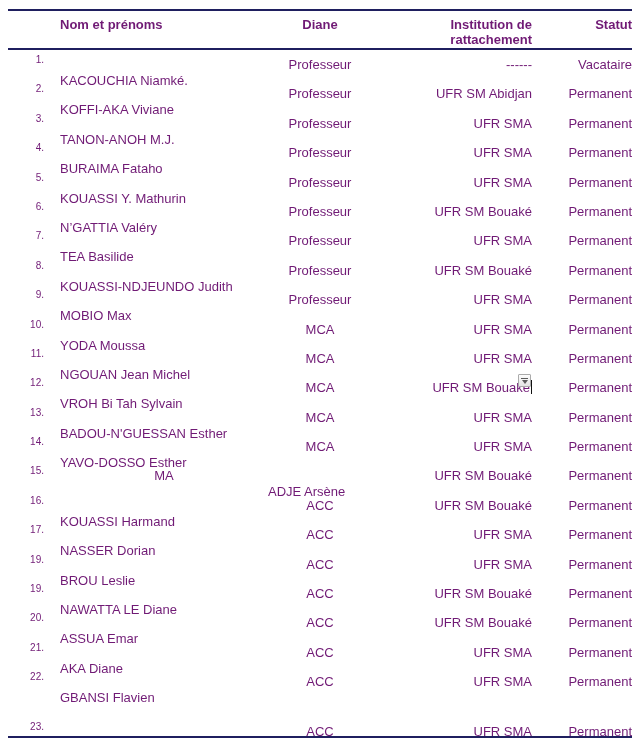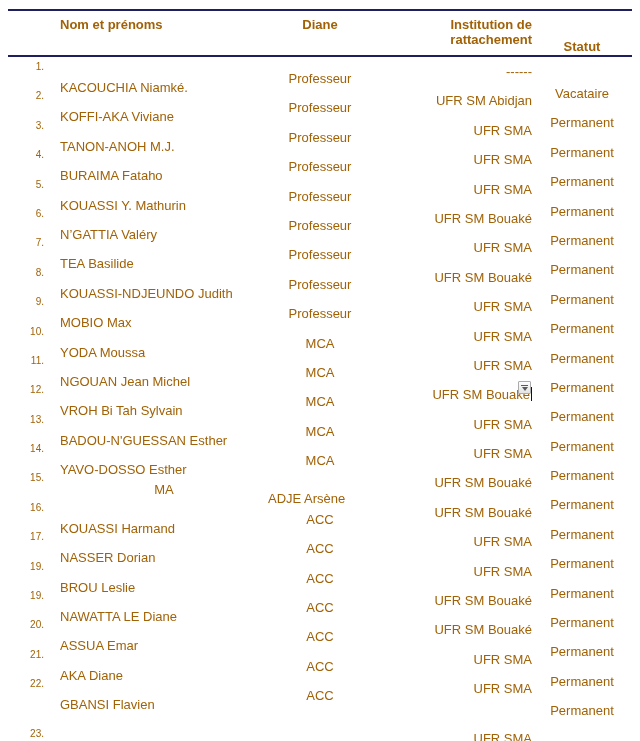--- a/index.html
+++ b/index.html
@@ -2,21 +2,21 @@
 <html><head>
 <meta charset="utf-8">
 <style>
   * { margin:0; padding:0; box-sizing:border-box; }
   html,body { background:#ffffff; }
   .page {
     position:relative;
     width:640px; height:741px;
     background:#ffffff;
     font-family:"Liberation Sans", sans-serif;
-    color:#a16207;
+    color:#701a75;
     overflow:hidden;
   }
   .table {
     position:absolute;
     left:8px; top:9px;
     width:624px;
     border-bottom:2px solid #1f1f5f;
   }
   .thead {
     display:grid;
@@ -36,23 +36,23 @@
     grid-template-columns:52px 208px 104px 160px 100px;
     height:29.4px;
     font-size:13px;
     line-height:15px;
   }
   .trow.last { height:19px; }
   .spacer { height:20px; }
   .cell { overflow:visible; white-space:nowrap; }
   .c-num  { text-align:right; padding-right:16px; padding-top:4px; font-size:10px; line-height:11px; }
   .c-name { padding-top:23px; }
-  .c-grade{ padding-top:14px; text-align:center; }
+  .c-grade{ padding-top:7px; text-align:center; }
   .c-inst { padding-top:7px; padding-left:15px;text-align:right; }
-  .c-stat { padding-top:7px; text-align:center;margin-top:22px; }
+  .c-stat { padding-top:7px; text-align:right; }
   .thead .c-name { padding-top:3px; }
   .thead .c-grade{ padding-top:3px; }
   .thead .c-inst { padding-top:3px; padding-left:15px; white-space:normal; }
   .thead .c-stat { padding-top:3px; }
   .caret {
     display:inline-block;
     width:1px; height:14px;
     background:#111111;
     vertical-align:-2px;
     margin-left:1px;

